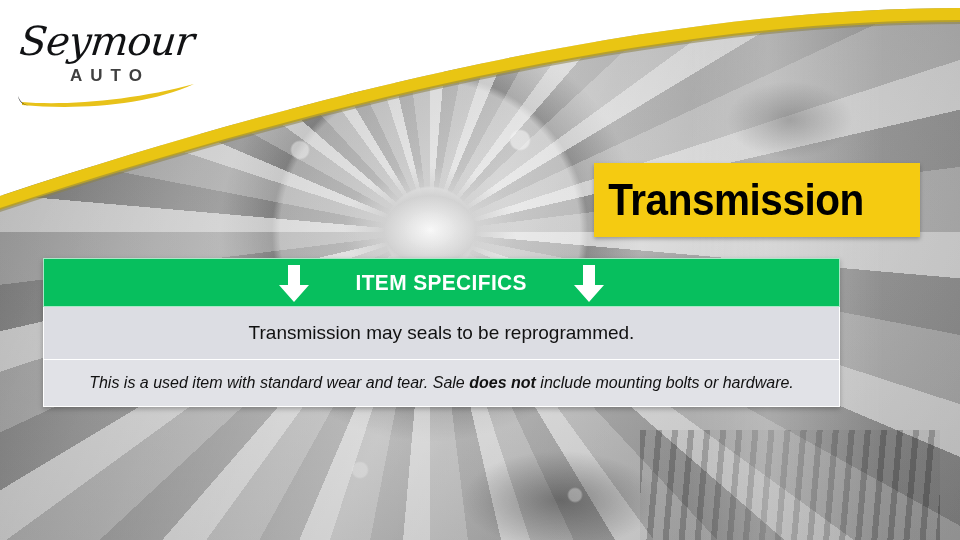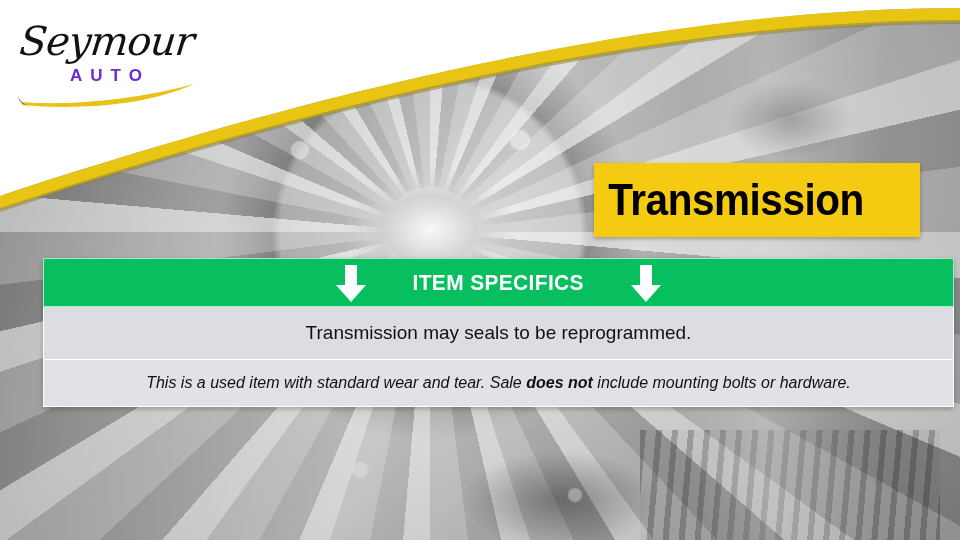--- a/index.html
+++ b/index.html
@@ -81,21 +81,21 @@
     letter-spacing: -1px;
     transform: skewX(-6deg);
     white-space: nowrap;
   }
   .logo-auto {
     position: absolute; left: 56px; top: 52px;
     font-family: "Liberation Sans", sans-serif;
     font-weight: bold;
     font-size: 17px;
     letter-spacing: 8px;
-    color: #6d28d9;
+    color: #404040;
     white-space: nowrap;
   }
   .logo-swoosh { position: absolute; left: 2px; top: 62px; width: 186px; height: 32px; }
 
   
   .title-banner {
     position: absolute;
     left: 594px; top: 163px;
     width: 326px; height: 74px;
     background: #f5cb11;
@@ -110,21 +110,21 @@
     color: #000000;
     letter-spacing: -0.5px;
     transform: scaleX(0.90);
     white-space: nowrap;
   }
 
   
   .specs {
     position: absolute;
     left: 43px; top: 258px;
-    width: 911px;
+    width: 797px;
     box-shadow: 0 2px 5px rgba(0,0,0,0.25);
   }
   .specs-header {
     height: 49px;
     background: #07bf5e;
     display: flex;
     align-items: center;
     justify-content: center;
     gap: 40px;
     border: 1px solid rgba(255,255,255,0.65);

